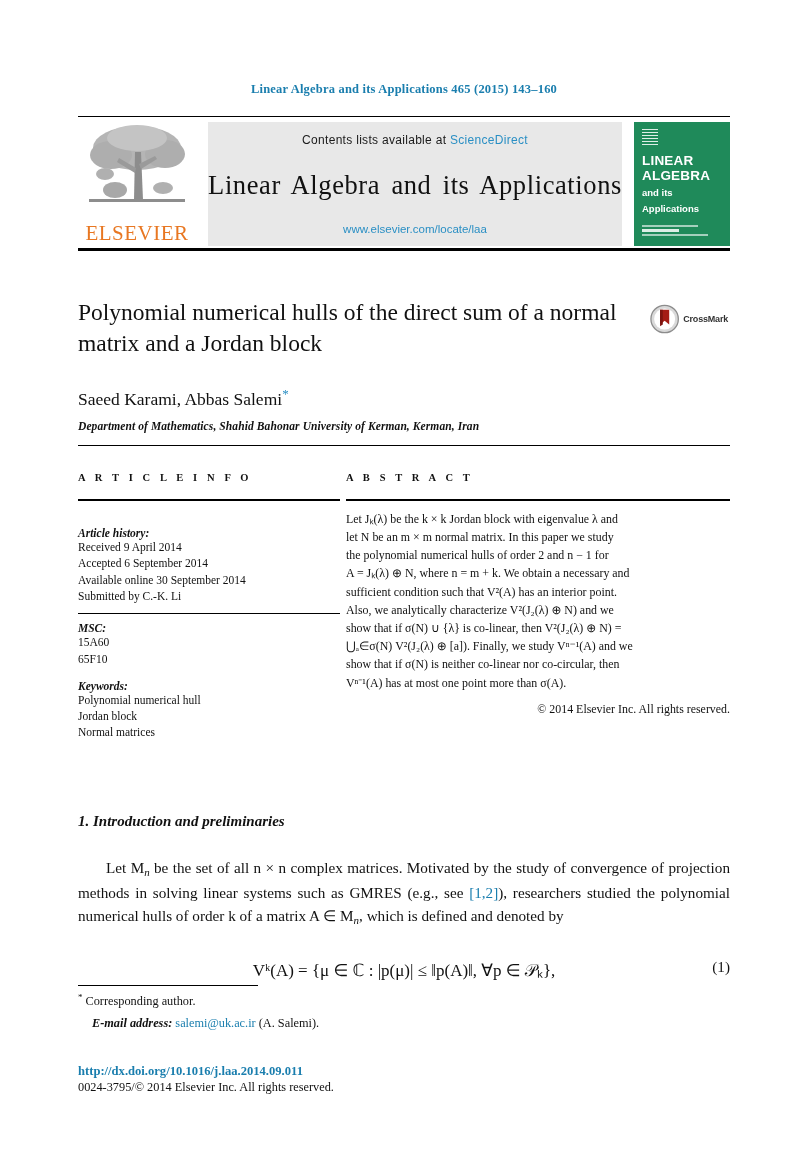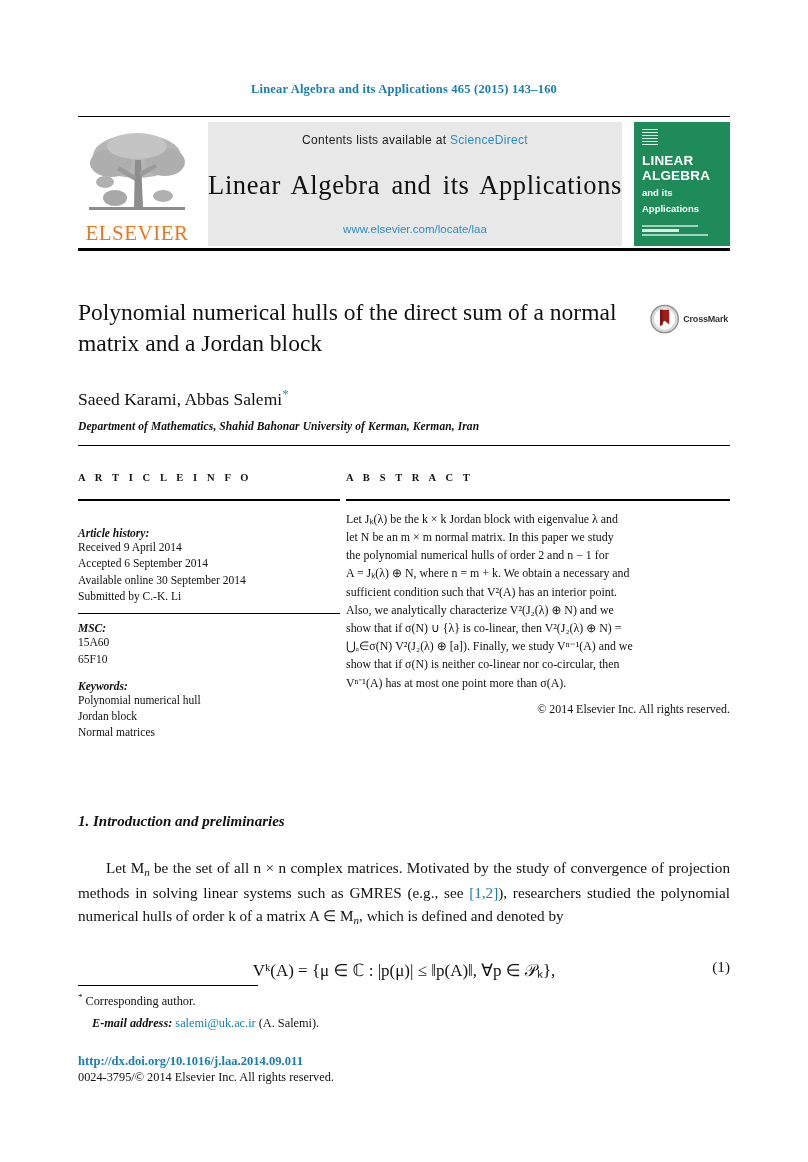--- a/index.html
+++ b/index.html
@@ -51,21 +51,21 @@
     display: flex;
     align-items: stretch;
     height: 124px;
   }
   .elsevier-logo {
     width: 118px;
     flex: 0 0 118px;
     display: flex;
     flex-direction: column;
     align-items: center;
-    justify-content: flex-end;
+    justify-content: space-between;
     padding-bottom: 2px;
   }
   .tree {
     width: 104px;
     height: 92px;
     position: relative;
   }
   .tree svg { display: block; }
   .elsevier-word {
     font-family: "Liberation Serif", serif;
@@ -323,21 +323,21 @@
     margin-top: 5px;
     font-family: "Liberation Serif", serif;
     font-size: 12.3px;
     line-height: 1.38;
     color: #111;
   }
   .fn-line .fnstar { vertical-align: super; font-size: 9px; margin-right: 3px;}
   .fn-indent { padding-left: 14px; }
   .fn-em { font-style: italic; font-weight: bold; }
   .lnk { color: #1a7eae; text-decoration: none; }
-  .doi-block { margin-top: 22px; }
+  .doi-block { margin-top: 32px; }
   .doi-line {
     font-family: "Liberation Serif", serif;
     font-size: 12.6px;
     font-weight: bold;
     color: #1a7eae;
   }
   .issn-line {
     font-family: "Liberation Serif", serif;
     font-size: 12.3px;
     color: #111;

